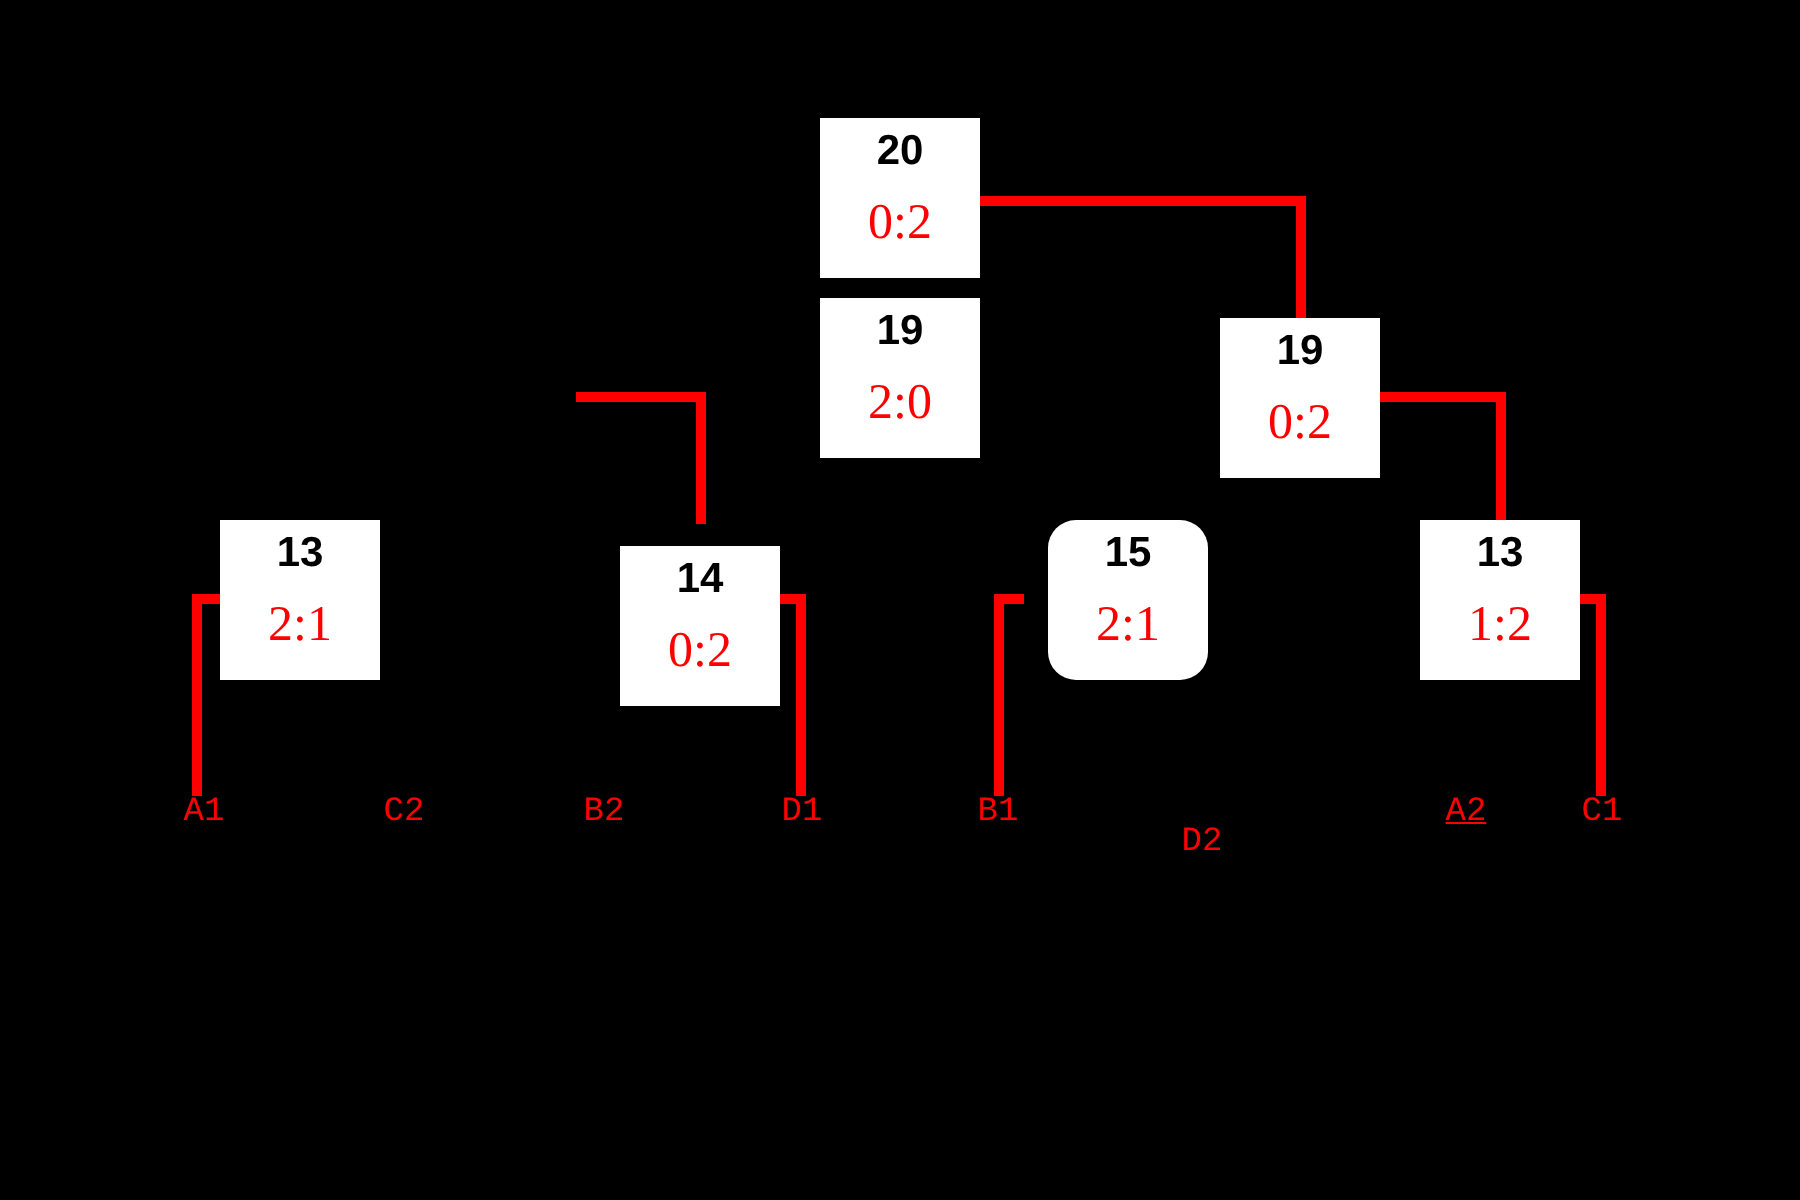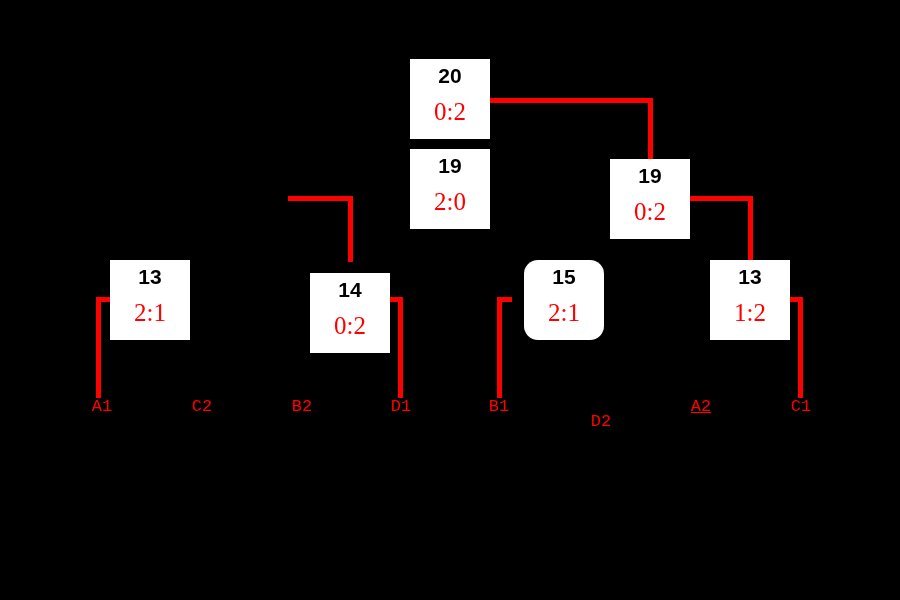--- a/index.html
+++ b/index.html
@@ -119,16 +119,16 @@
     <div class="num">13</div>
     <div class="score">1:2</div>
   </div>
 
   <div class="team" style="left:77px;">A1</div>
   <div class="team" style="left:177px;">C2</div>
   <div class="team" style="left:277px;">B2</div>
   <div class="team" style="left:376px;">D1</div>
   <div class="team" style="left:474px;">B1</div>
   <div class="team" style="left:576px;margin-top:15px;">D2</div>
-  <div class="team" style="left:676px;text-decoration:underline;">A2</div>
+  <div class="team" style="left:708px;text-decoration:underline;">A2</div>
   <div class="team" style="left:776px;">C1</div>
 
 </div>
 
 </body></html>

